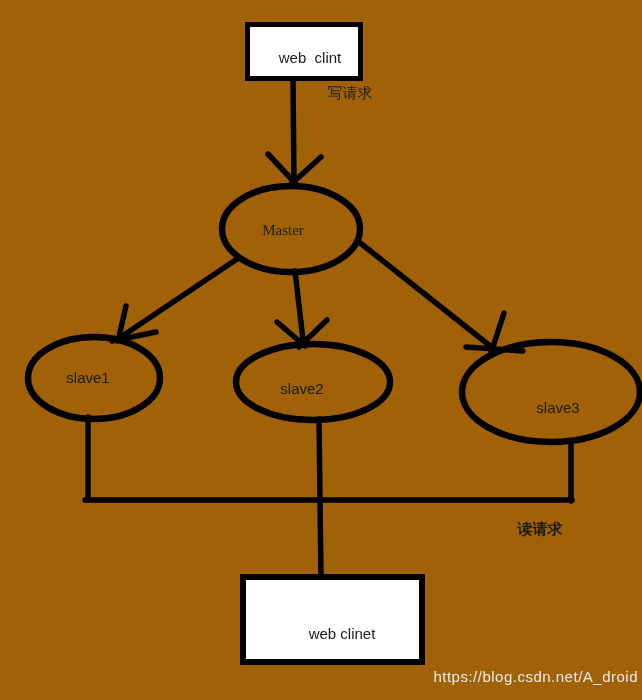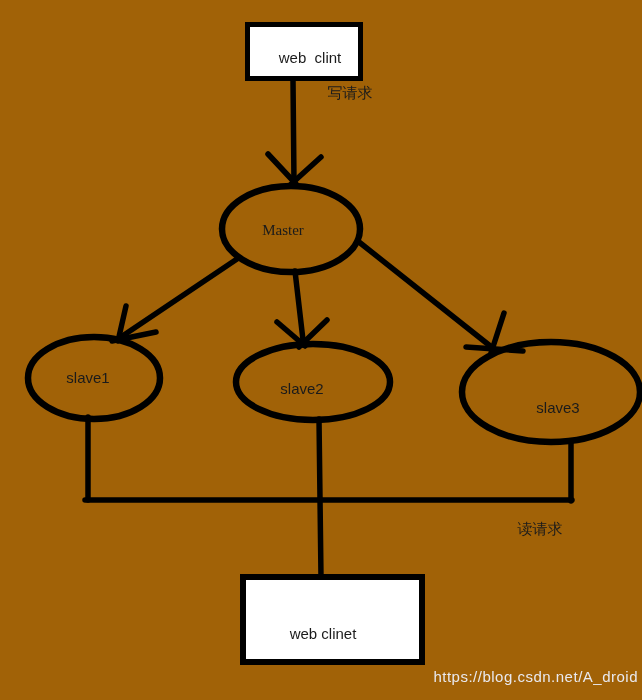--- a/index.html
+++ b/index.html
@@ -35,22 +35,22 @@
     color: #1b1b1b;
     white-space: pre;
     line-height: 1;
   }
   .lbl-webclint  { left: 310px; top: 57px;  }
   .lbl-write     { left: 350px; top: 92px; }
   .lbl-master    { left: 283px; top: 230px; font-family: Liberation Serif, serif; }
   .lbl-slave1    { left: 88px;  top: 377px; }
   .lbl-slave2    { left: 302px; top: 388px; }
   .lbl-slave3    { left: 558px; top: 407px; }
-  .lbl-read      { left: 540px; top: 528px; }
-  .lbl-webclinet { left: 323px; top: 633px; }
+  .lbl-read      { left: 540px; top: 528px; font-weight: bold; }
+  .lbl-webclinet { left: 342px; top: 633px; }
   .watermark {
     position: absolute;
     right: 4px;
     top: 668px;
     font-size: 15px;
     color: #e9e9ef;
     letter-spacing: 0.5px;
   }
   .stroke {
     fill: none;

